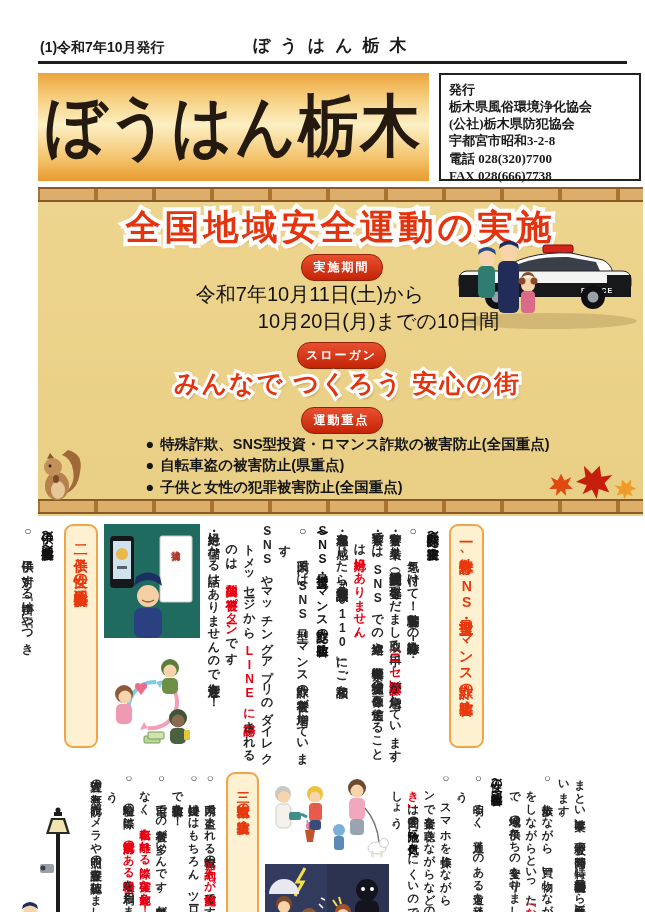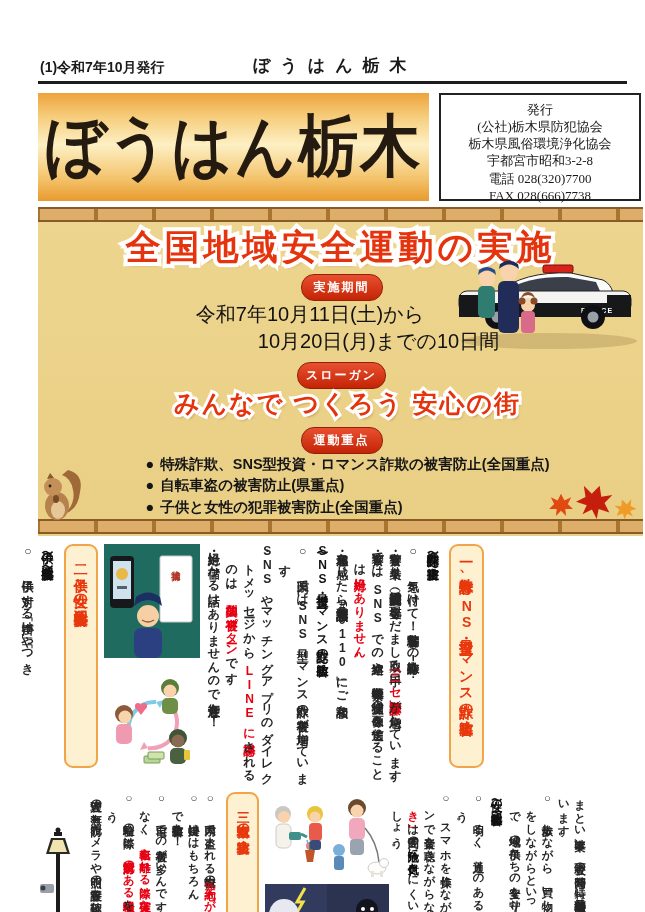--- a/index.html
+++ b/index.html
@@ -1,33 +1,33 @@
 <!DOCTYPE html>
 <html><head>
 <meta charset="utf-8">
 <style>
   html,body{margin:0;padding:0;background:#fff;}
   body{width:645px;height:912px;overflow:hidden;position:relative;
        font-family:"Liberation Sans","DejaVu Sans",sans-serif;color:#1a1a1a;}
-  .page{width:645px;height:888px;position:relative;background:#fff;margin-top:20px;}
+  .page{width:645px;height:888px;position:relative;background:#fff;}
 
   
   .masthead{display:flex;align-items:flex-end;padding:34px 20px 4px 40px;}
   .mh-issue{font-size:14px;font-weight:800;}
   .mh-title{flex:1;text-align:center;font-size:17px;font-weight:800;letter-spacing:10px;padding-right:120px;}
   .mh-rule{border-bottom:3px solid #1c1c1c;margin:0 18px 0 38px;}
 
   
   .logo-row{display:flex;gap:10px;margin:9px 4px 6px 38px;height:108px;}
   .logo-banner{flex:1;background:linear-gradient(180deg,#eda33c 0%,#f6cd7c 22%,#fdf0c4 48%,#f3c26a 80%,#e89a2e 100%);
      display:flex;align-items:center;justify-content:center;}
   .logo-banner span{font-family:"DejaVu Serif","Liberation Serif",serif;font-size:60px;font-weight:900;
      color:#241a10;letter-spacing:2px;transform:scaleY(1.12);white-space:nowrap;}
   .publisher-box{width:182px;border:2px solid #222;padding:6px 8px;font-family:"Liberation Serif","DejaVu Serif",serif;
-     font-size:13px;font-weight:400;line-height:1.32;text-align:center;}
+     font-size:13px;font-weight:700;line-height:1.32;}
 
   
   .poster{position:relative;margin:2px 2px 0 38px;background:linear-gradient(180deg,#eed58f,#e9cf84);
      padding:0 0 2px 0;}
   .bamboo{height:11px;border-top:2px solid #8a5a28;border-bottom:2px solid #8a5a28;
      background:repeating-linear-gradient(90deg,#a9742f 0 2px,#dcae6a 2px 56px,#a9742f 56px 58px);}
   .poster-title{margin:6px 0 2px 0;text-align:center;font-size:35px;font-weight:900;letter-spacing:4px;line-height:1.1;}
   .stroke-wrap{position:relative;display:inline-block;color:#e5330e;z-index:1;white-space:nowrap;}
   .stroke-wrap::before{content:attr(data-text);position:absolute;left:0;top:0;z-index:-1;color:#fff;
      -webkit-text-stroke:8px #fff;text-shadow:2px 3px 3px rgba(130,75,10,.55);}
@@ -89,22 +89,22 @@
     <span class="mh-title">ぼうはん栃木</span>
   </header>
   <div class="mh-rule"></div>
 
   <div class="logo-row">
     <div class="logo-banner">
       <span>ぼうはん栃木</span>
     </div>
     <div class="publisher-box">
       <div>発行</div>
+      <div>栃木県風俗環境浄化協会</div>
       <div>(公社)栃木県防犯協会</div>
-      <div>栃木県風俗環境浄化協会</div>
       <div>宇都宮市昭和3-2-8</div>
       <div>電話 028(320)7700</div>
       <div>FAX 028(666)7738</div>
     </div>
   </div>
 
   <section class="poster">
     <div class="bamboo"></div>
     <h1 class="poster-title"><span class="stroke-wrap" data-text="全国地域安全運動の実施">全国地域安全運動の実施</span></h1>
 

